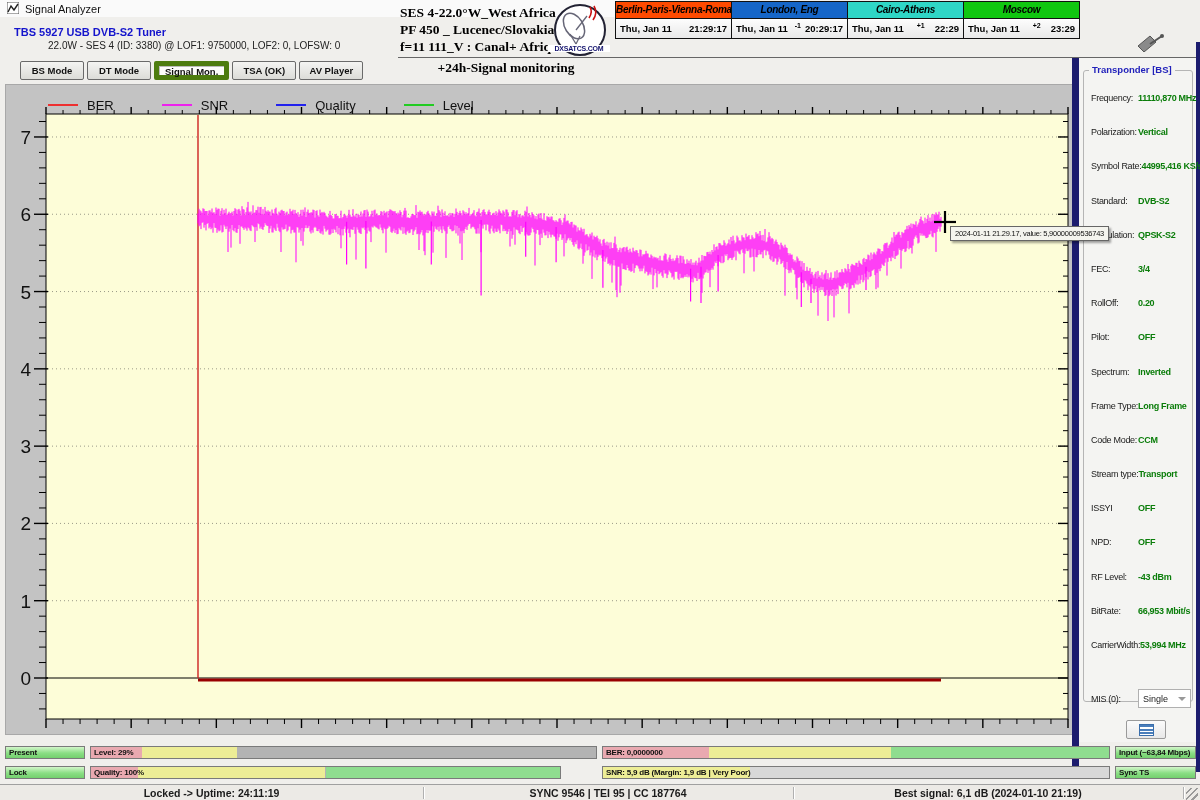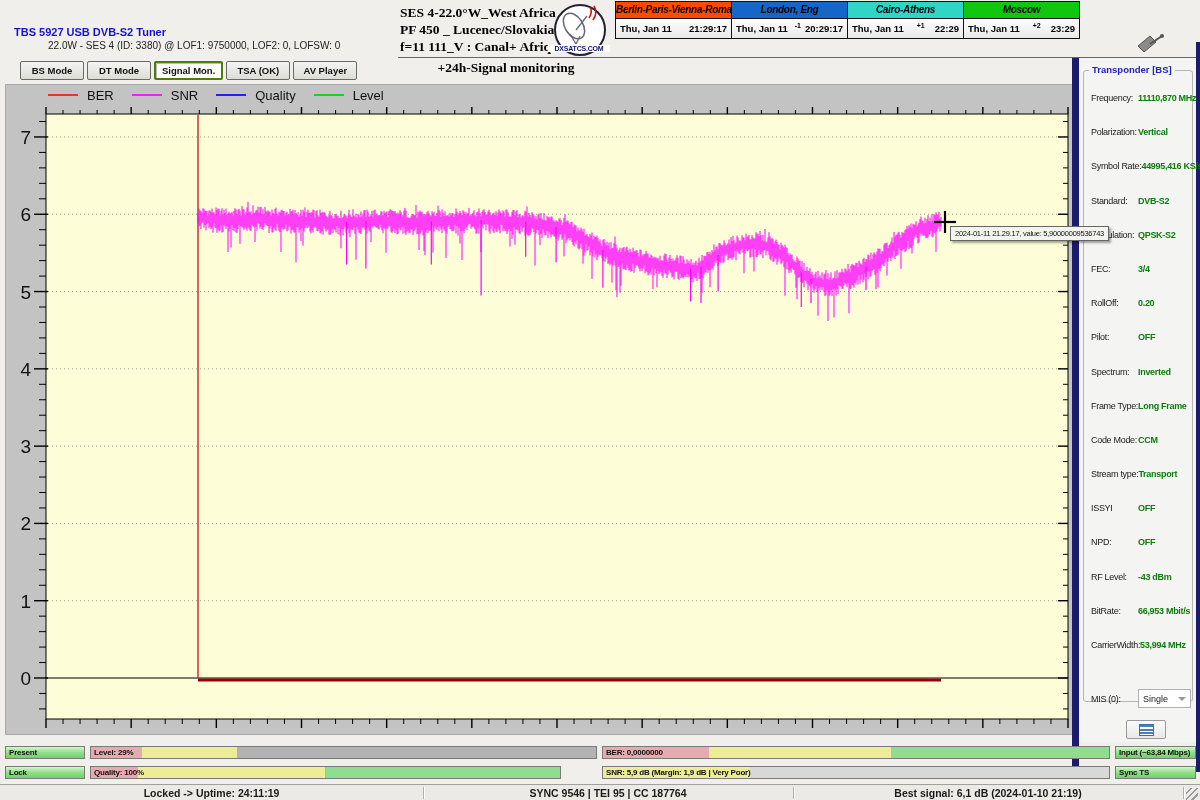--- a/index.html
+++ b/index.html
@@ -10,21 +10,21 @@
   .titlebar{left:0;top:0;width:612px;height:17px;background:#fafafa;display:flex;align-items:center;gap:6px;padding-left:7px;}
   .titlebar span.t{font-size:11px;color:#111;}
   
   .tuner-name{left:14px;top:26px;font-size:11px;font-weight:bold;color:#1414cc;}
   .tuner-details{left:28px;top:40px;font-size:10px;color:#222;margin-left:20px;}
   
   .tabs{left:20px;top:61px;display:flex;gap:3px;}
   .tab{min-width:64px;height:19px;font-size:9.5px;font-weight:bold;color:#111;
        background:linear-gradient(#f4f4f2,#dcdcd8);border:1px solid #6a6a6a;
        border-radius:2px;padding:0 6px;font-family:"Liberation Sans",sans-serif;}
-  .tab.active{background:#fcfcfa;border:2px solid #4d7c0f;box-shadow:inset 1px 1px 0 #bbb;}
+  .tab.active{background:#fcfcfa;border:5px solid #4d7c0f;box-shadow:inset 1px 1px 0 #bbb;}
   
   .title-block{left:400px;top:4px;width:152px;text-align:center;
        font-family:"Liberation Serif",serif;font-weight:bold;font-size:13.5px;color:#000;line-height:17px;white-space:nowrap;}
   .title-line4{left:398px;top:60px;width:216px;text-align:center;font-family:"Liberation Serif",serif;
        font-weight:bold;font-size:13.5px;color:#000;}
   .header-rule{left:398px;top:57px;width:802px;height:0;border-top:1px solid #666;}
   
   .logo{left:552px;top:4px;width:54px;height:54px;}
   .logo .ring{position:absolute;left:2px;top:0;width:48px;height:48px;border-radius:50%;
        border:2px solid #223;background:#fff;}
@@ -37,21 +37,21 @@
   .clock-head{height:16px;text-align:center;font-size:10px;font-weight:bold;font-style:italic;
        color:#000;line-height:16px;letter-spacing:-0.3px;border-bottom:1px solid #111;white-space:nowrap;overflow:hidden;}
   .clock-body{height:19px;background:linear-gradient(#fdfdfd,#e9e9e9);display:flex;align-items:center;
        font-size:9.5px;font-weight:bold;color:#000;padding:0 4px;white-space:nowrap;}
   .c-date{flex:0 0 auto;}
   .c-off{font-size:7px;margin-left:3px;transform:translateY(-3px);flex:1 0 auto;text-align:center;}
   .c-time{flex:0 0 auto;}
   .sat-icon{left:1136px;top:32px;}
   
   .chart-panel{left:5px;top:84px;width:1070px;height:649px;background:#c3c3c3;border:1px solid #a8a8a8;}
-  .legend{position:absolute;left:42px;top:0;display:flex;gap:18px;align-items:center;height:20px;}
+  .legend{position:absolute;left:42px;top:10px;display:flex;gap:48px;align-items:center;height:20px;}
   .legend-item{display:flex;align-items:center;gap:9px;}
   .legend-swatch{width:30px;height:2px;}
   .legend-label{font-size:13px;color:#111;}
   #chart-svg{position:absolute;left:0;top:0;}
   .tooltip{left:950px;top:226px;font-size:7.5px;letter-spacing:-0.25px;color:#111;background:#f4f4ee;
        border:1px solid #666;padding:2px 4px;white-space:nowrap;box-shadow:2px 2px 2px rgba(0,0,0,.35);z-index:30;}
   
   .navy-sep{left:1072px;top:58px;width:7px;height:714px;background:#1c1c6e;}
   .right-edge{left:1196px;top:42px;width:4px;height:730px;background:#1c1c6e;}
   .right-panel{left:1079px;top:58px;width:117px;height:684px;background:#f4f4f2;}
@@ -82,20 +82,29 @@
        font-size:10.5px;font-weight:bold;color:#1a1a1a;white-space:nowrap;}
   .sb-div{position:absolute;top:2px;height:12px;width:1px;background:#b0b0b0;box-shadow:1px 0 0 #fff;}
   .grip{position:absolute;right:2px;top:3px;width:12px;height:12px;
        background:repeating-linear-gradient(135deg,transparent 0 3px,#999 3px 4.5px);}
 </style>
 </head>
 <body>
 
 <div id="app">
 
+  <div class="abs titlebar">
+    <span>
+      <svg width="12" height="12">
+          <rect x="0" y="0" width="12" height="12" fill="#fff" stroke="#555"></rect>
+      <polyline points="1,10 4,4 7,8 11,2" fill="none" stroke="#222" stroke-width="1.4"></polyline>
+        </svg>
+    </span>
+    <span class="t">Signal Analyzer</span>
+  </div>
 
   <div class="abs tuner-name">TBS 5927 USB DVB-S2 Tuner</div>
   <div class="abs tuner-details">22.0W - SES 4 (ID: 3380) @ LOF1: 9750000, LOF2: 0, LOFSW: 0</div>
 
   <div class="abs tabs" id="tabs">
       <button class="tab">BS Mode</button>
       <button class="tab">DT Mode</button>
       <button class="tab active">Signal Mon.</button>
       <button class="tab">TSA (OK)</button>
       <button class="tab">AV Player</button>

